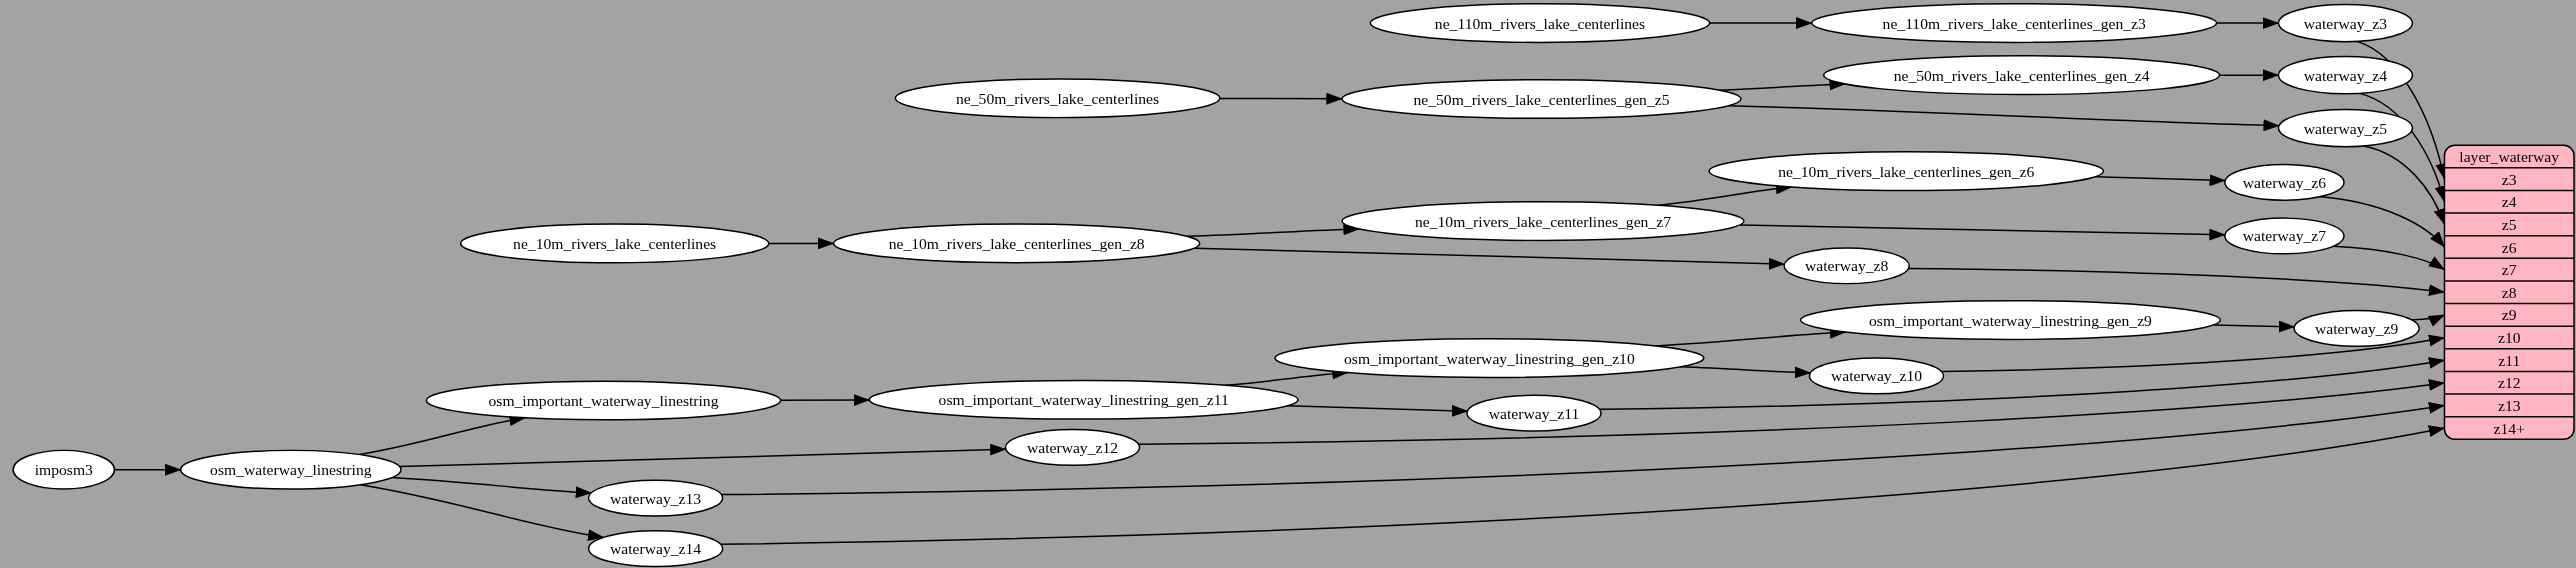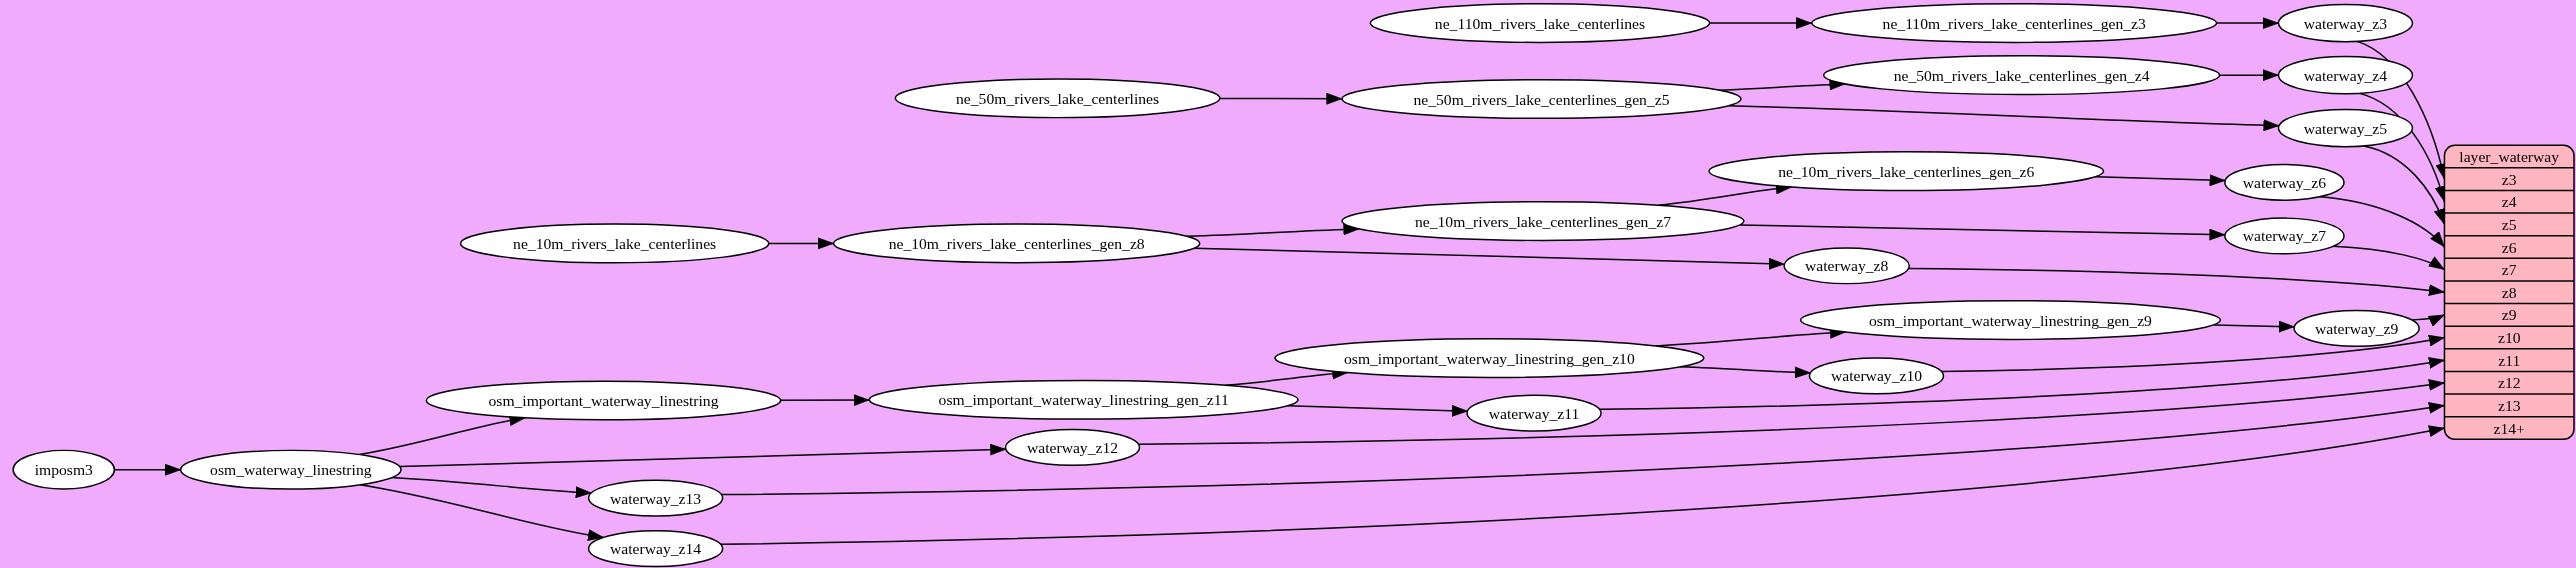--- a/index.html
+++ b/index.html
@@ -4,21 +4,21 @@
 <style>
   html, body {
     margin: 0;
     padding: 0;
     background: #ffffff;
   }
   .canvas {
     position: relative;
     width: 2576px;
     height: 568px;
-    background: #f0abfc;
+    background: #a3a3a3;
     font-family: "Liberation Serif", "DejaVu Serif", serif;
   }
   svg {
     display: block;
   }
   svg text {
     font-family: "Liberation Serif", "DejaVu Serif", serif;
     fill: #000000;
   }
 </style>

